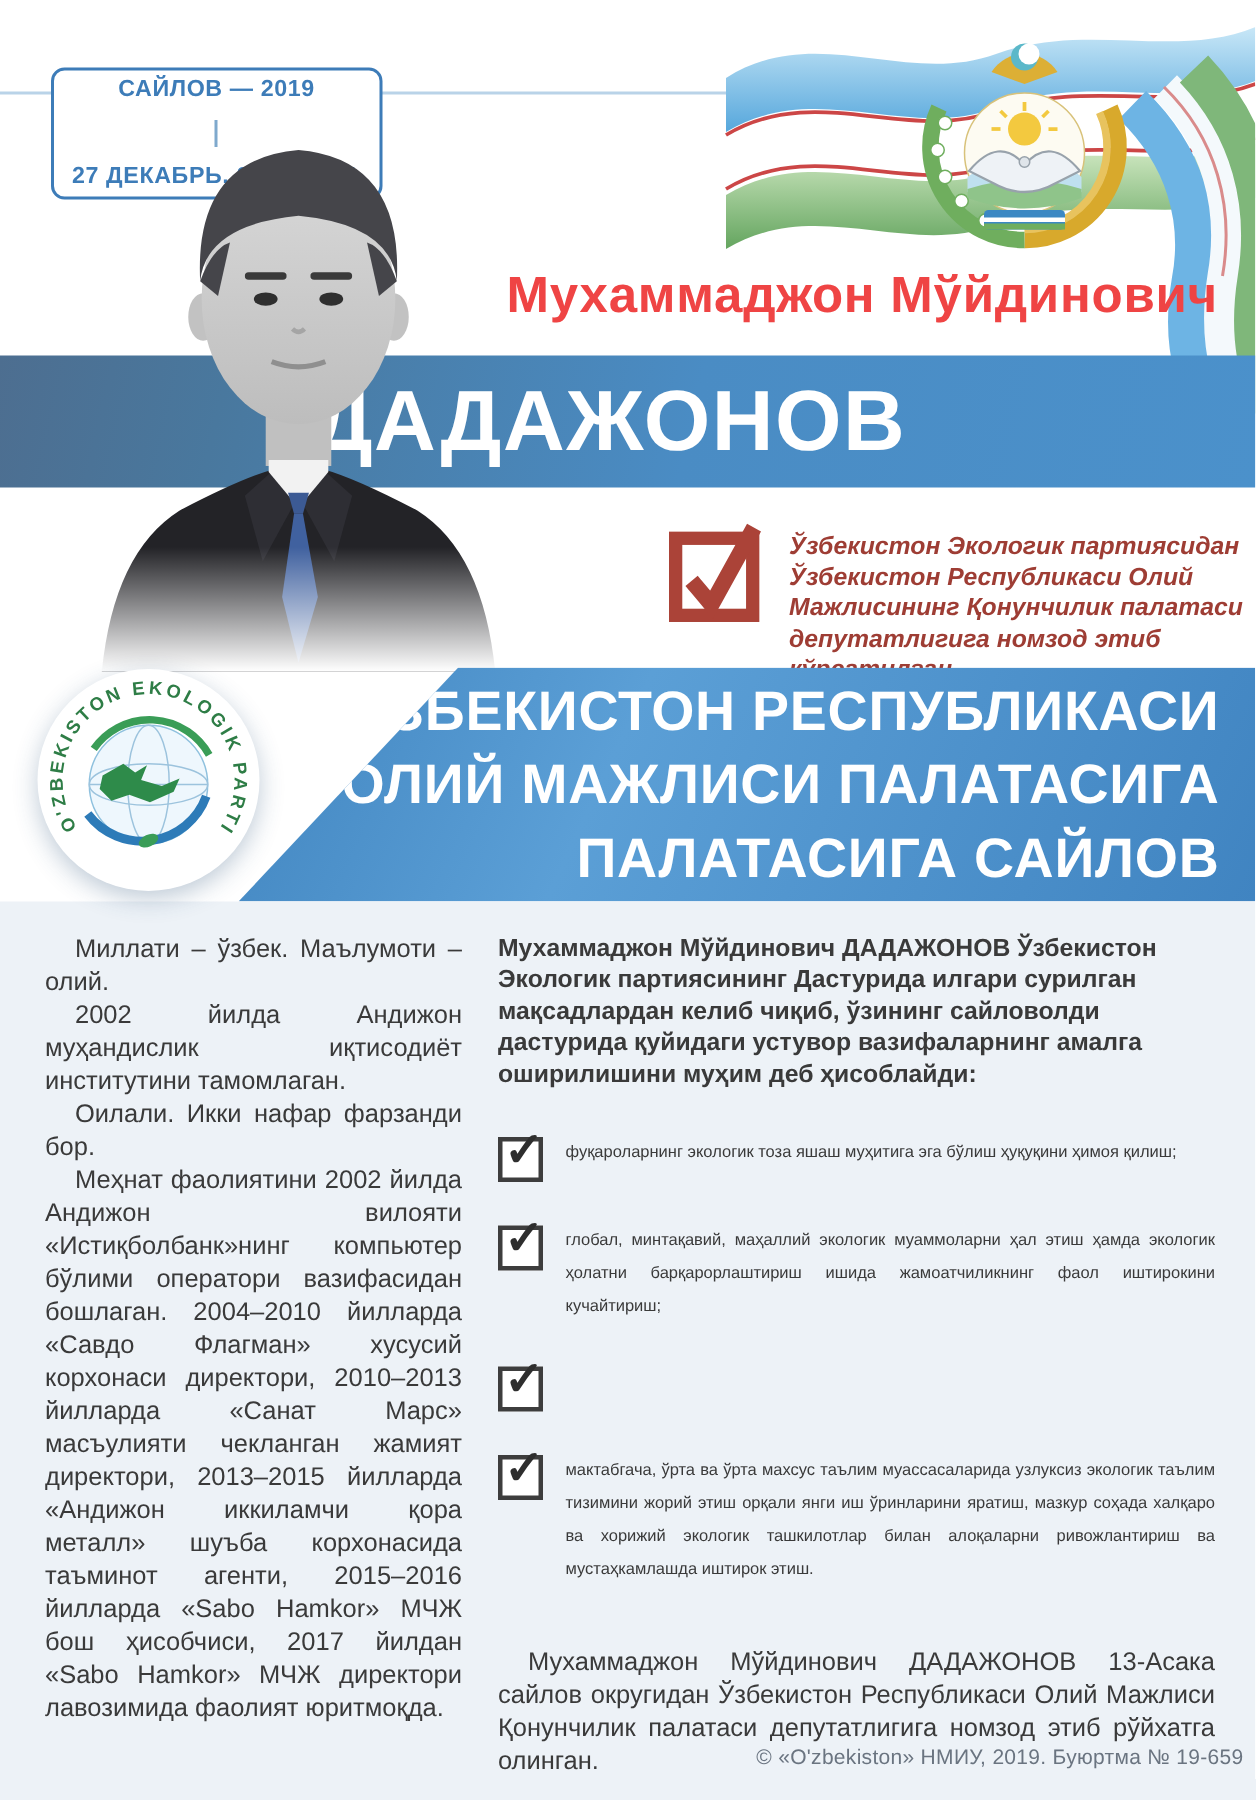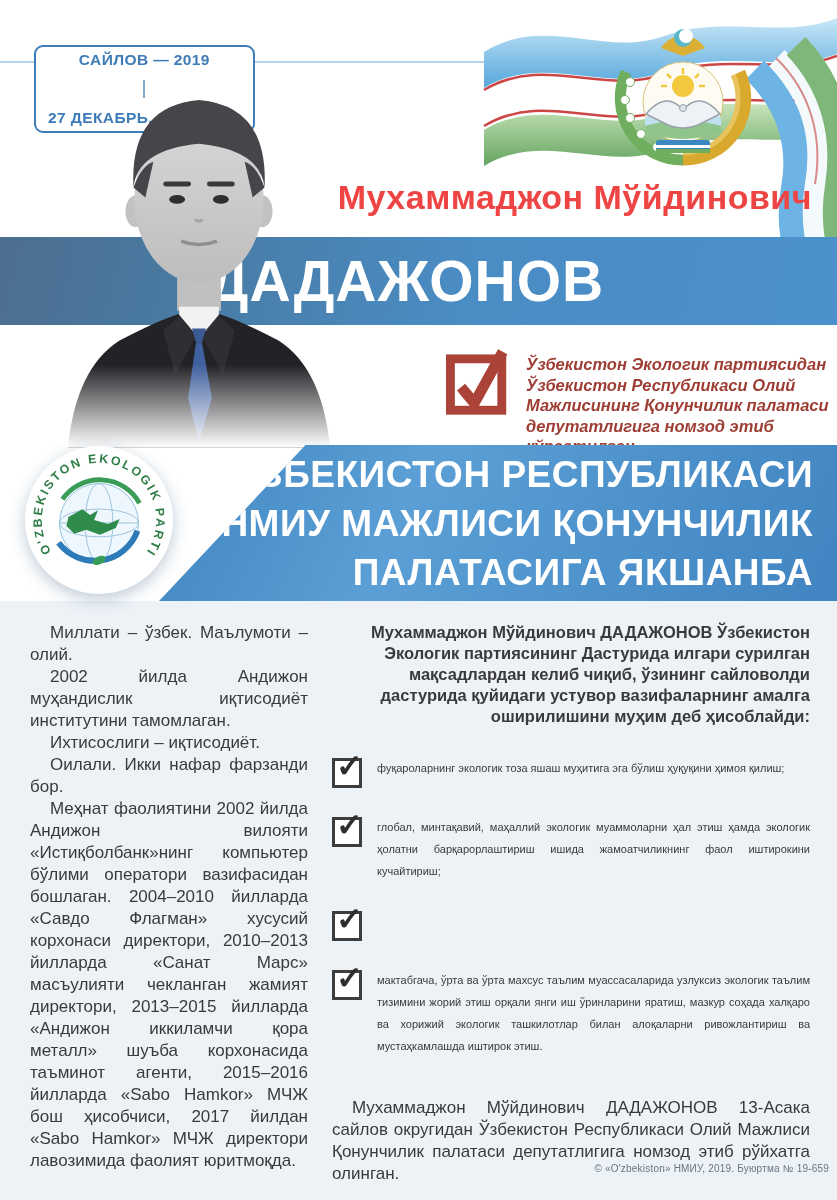--- a/index.html
+++ b/index.html
@@ -60,38 +60,38 @@
     border-radius:50%; background:#fff; box-shadow:0 5px 16px rgba(40,80,120,.30);
   }
   
   .col-left{
     position:absolute; left:30px; top:622px; width:278px;
     font-size:17px; line-height:22px; text-align:justify; color:#3a3a3a;
   }
   .col-left p{margin:0; text-indent:20px;}
   .col-right{position:absolute; left:332px; top:622px; width:478px; color:#3a3a3a;}
   .intro{
-    margin:0 0 30px 0; font-weight:bold; text-align:right;
+    margin:0 0 30px 0; font-weight:bold; text-align:left;
     font-size:16.5px; line-height:21px;
   }
   .item{display:flex; gap:15px; margin-bottom:28px;}
   .cbx{
     position:relative; flex:0 0 24px; width:24px; height:24px; margin-top:1px;
     border:3px solid #3d3d3d; background:#fff; box-sizing:content-box;
   }
   .cbx .glyph{
     position:absolute; top:-11px; left:1px; font-size:32px; line-height:1;
     font-weight:bold; color:#2e2e2e;
   }
   .item p{margin:0; font-size:11px; line-height:22px; text-align:justify;}
   .closing{margin:40px 0 0 0; font-size:17px; line-height:22px; text-align:justify; text-indent:20px;}
   
   .imprint{
     position:absolute; right:8px; top:1163px; z-index:3;
-    font-size:10px; color:#6a7480; letter-spacing:.2px;
+    font-size:14px; color:#6a7480; letter-spacing:.2px;
   }
 </style>
 </head>
 <body>
 
 <div class="page">
   <div class="lower-bg"></div>
   <div class="top-line"></div>
 
   <div class="badge">
@@ -210,22 +210,22 @@
         <rect x="5" y="14" width="58" height="58" fill="#fff" stroke="#ab4338" stroke-width="10"></rect>
         <path d="M17,46 C22,52 28,59 32,64 L64,6" stroke="#ab4338" stroke-width="12" fill="none"></path>
       </svg>
     </div>
     <div class="nomination-text">Ўзбекистон Экологик партиясидан Ўзбекистон Республикаси Олий Мажлисининг Қонунчилик палатаси депутатлигига номзод этиб кўрсатилган.</div>
   </div>
 
   <div class="title-banner">
     <div class="title-lines">
       <div>ЎЗБЕКИСТОН РЕСПУБЛИКАСИ</div>
-      <div>НМИУ МАЖЛИСИ ҚОНУНЧИЛИК</div>
-      <div>ПАЛАТАСИГА ЯКШАНБА</div>
+      <div>ОЛИЙ МАЖЛИСИ ПАЛАТАСИГА</div>
+      <div>ПАЛАТАСИГА САЙЛОВ</div>
     </div>
   </div>
 
   <div class="party-logo">
     <svg width="148" height="148" viewBox="0 0 150 150" xmlns="http://www.w3.org/2000/svg" xmlns:xlink="http://www.w3.org/1999/xlink">
       <defs>
         <path id="ringPath" d="M28,109 A58,58 0 1 1 122,109"></path>
       </defs>
       <circle cx="75" cy="75" r="73" fill="#ffffff"></circle>
       <circle cx="75" cy="78" r="40" fill="#eef7fd" stroke="#8fc1de"></circle>
@@ -238,21 +238,20 @@
       <ellipse cx="75" cy="116" rx="7" ry="4" fill="#3a9d57" transform="rotate(-25 75 116)"></ellipse>
       <text font-size="12.5" font-weight="bold" fill="#2e7d46" letter-spacing="2.2" font-family="Liberation Sans, sans-serif">
         <textPath href="#ringPath" xlink:href="#ringPath" startOffset="2">O'ZBEKISTON EKOLOGIK PARTIYASI</textPath>
       </text>
     </svg>
   </div>
 
   <div class="col-left">
     <p>Миллати – ўзбек. Маълумоти – олий.</p>
     <p>2002 йилда Андижон муҳандислик иқтисодиёт институтини тамомлаган.</p>
-    <p>Ихтисослиги – иқтисодиёт.</p>
     <p>Оилали. Икки нафар фарзанди бор.</p>
     <p>Меҳнат фаолиятини 2002 йилда Андижон вилояти «Истиқболбанк»нинг компьютер бўлими оператори вазифасидан бошлаган. 2004–2010 йилларда «Савдо Флагман» хусусий корхонаси директори, 2010–2013 йилларда «Санат Марс» масъулияти чекланган жамият директори, 2013–2015 йилларда «Андижон иккиламчи қора металл» шуъба корхонасида таъминот агенти, 2015–2016 йилларда «Sabo Hamkor» МЧЖ бош ҳисобчиси, 2017 йилдан «Sabo Hamkor» МЧЖ директори лавозимида фаолият юритмоқда.</p>
   </div>
 
   <div class="col-right">
     <p class="intro">Мухаммаджон Мўйдинович ДАДАЖОНОВ Ўзбекистон Экологик партиясининг Дастурида илгари сурилган мақсадлардан келиб чиқиб, ўзининг сайловолди дастурида қуйидаги устувор вазифаларнинг амалга оширилишини муҳим деб ҳисоблайди:</p>
 
     <div class="item">
       <span class="cbx">
           <span class="glyph">✓</span>

